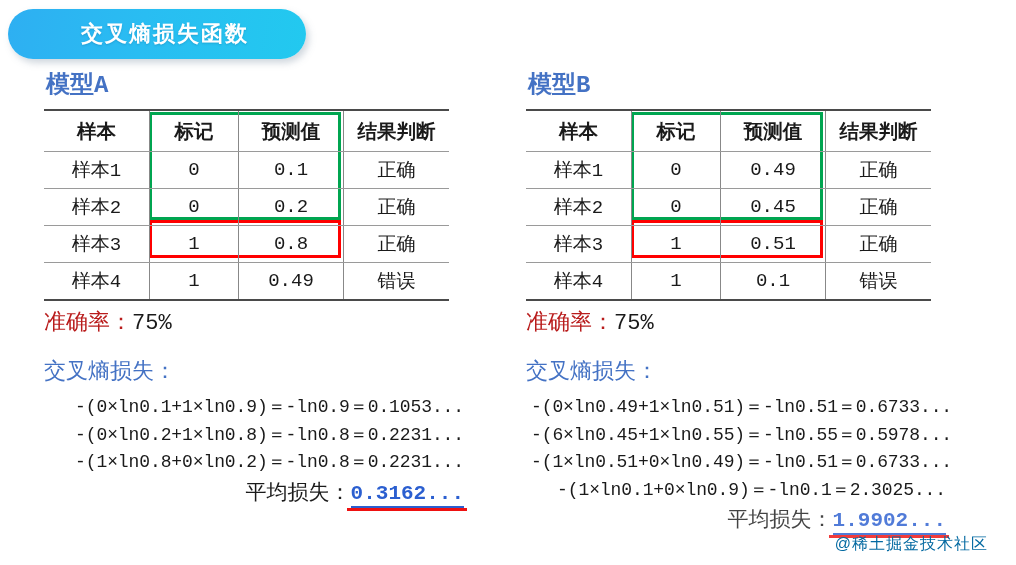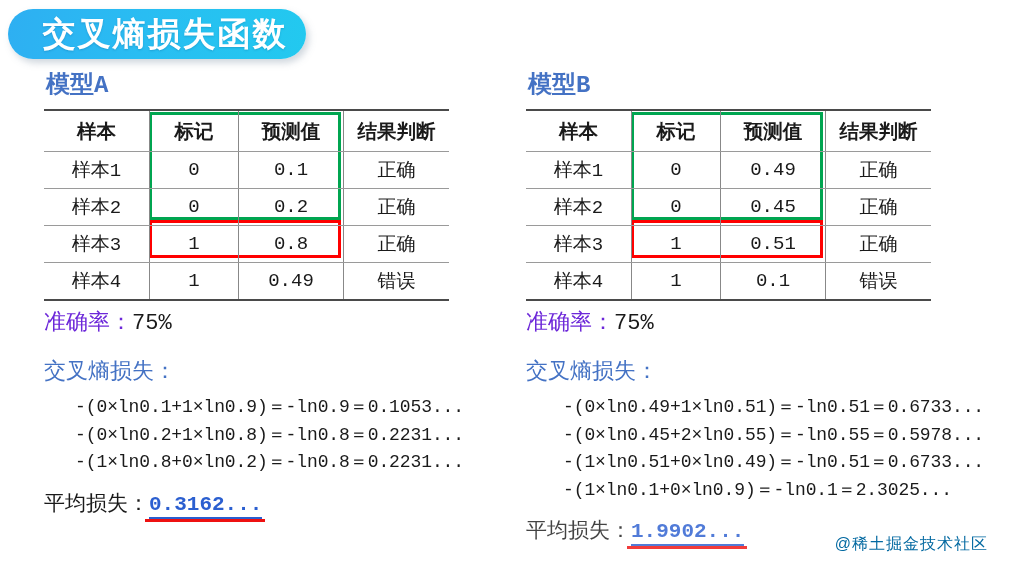--- a/index.html
+++ b/index.html
@@ -24,21 +24,21 @@
     height: 50px;
     border-radius: 25px;
     background: linear-gradient(100deg, #2eaff2 0%, #29bdf2 45%, #22c9ef 100%);
     box-shadow: 3px 4px 7px rgba(120,140,160,0.35);
     display: flex;
     align-items: center;
     justify-content: center;
   }
   #title-banner .banner-text {
     color: #ffffff;
-    font-size: 33px;
+    font-size: 22px;
     font-weight: bold;
     letter-spacing: 2px;
     white-space: nowrap;
     text-shadow: 0 1px 2px rgba(0,80,130,0.25);
     padding-left: 26px;
     padding-right: 10px;
   }
 
   
   .panel {
@@ -116,21 +116,21 @@
   }
 
   
   .stat-line {
     font-size: 22px;
     line-height: 34px;
     margin-top: 6px;
     white-space: nowrap;
   }
   .stat-label {
-    color: #6d28d9;
+    color: #b91c1c;
     font-weight: normal;
   }
   .stat-value {
     color: #1a1a1a;
   }
   .loss-heading {
     font-size: 22px;
     line-height: 34px;
     color: #4472C4;
     margin-top: 15px;
@@ -141,28 +141,29 @@
     margin-top: 4px;
     text-align: right;
   }
   .formula {
     font-size: 18px;
     line-height: 27.5px;
     color: #1a1a1a;
     white-space: nowrap;
     letter-spacing: -0.1px;
   }
-  #panel-model-b .formula { padding-left: 5px; margin-left: 32px; }
+  #panel-model-b .formula { padding-left: 5px; }
 
   .avg-line {
     font-size: 21px;
     line-height: 31px;
     color: #1a1a1a;
     white-space: nowrap;
-    margin-top: 12px;
+    margin-top: 1px;
+    text-align: right;
   }
   .avg-value {
     color: #2b5fd0;
     font-weight: bold;
     border-bottom: 2px solid #2b5fd0;
     position: relative;
     padding-bottom: 1px;
   }
   .avg-value::after {
     content: "";
@@ -301,21 +302,21 @@
   </table>
 
   <div class="stat-line">
     <span class="stat-label">准确率：</span><span class="stat-value">75%</span>
   </div>
 
   <div class="loss-heading">交叉熵损失：</div>
 
   <div class="formula-list">
     <div class="formula">-(0×ln0.49+1×ln0.51)＝-ln0.51＝0.6733...</div>
-    <div class="formula">-(0×ln0.45+2×ln0.55)＝-ln0.55＝0.5978...</div>
+    <div class="formula">-(6×ln0.45+1×ln0.55)＝-ln0.55＝0.5978...</div>
     <div class="formula">-(1×ln0.51+0×ln0.49)＝-ln0.51＝0.6733...</div>
     <div class="formula">-(1×ln0.1+0×ln0.9)＝-ln0.1＝2.3025...</div>
   </div>
 
   <div class="avg-line">
     <span>平均损失：</span><span class="avg-value">1.9902...</span>
   </div>
 </div>
 
 <div id="watermark">@稀土掘金技术社区</div>

